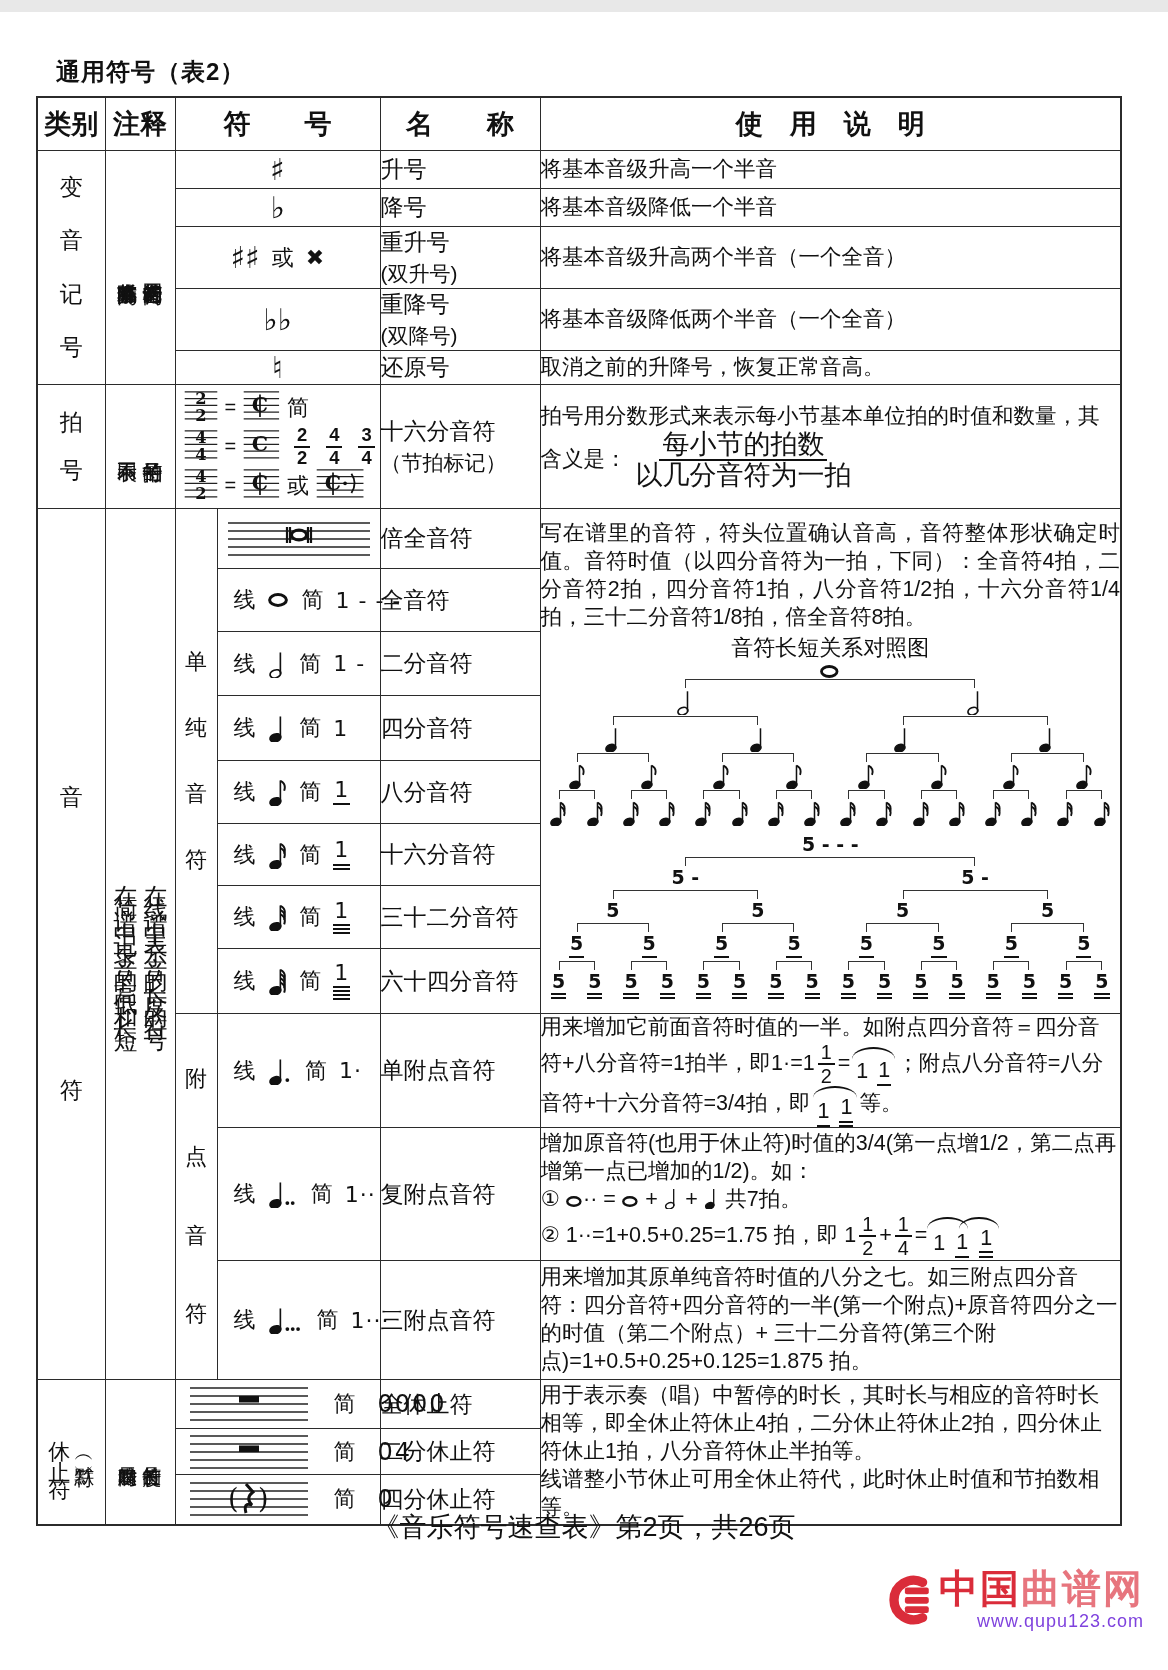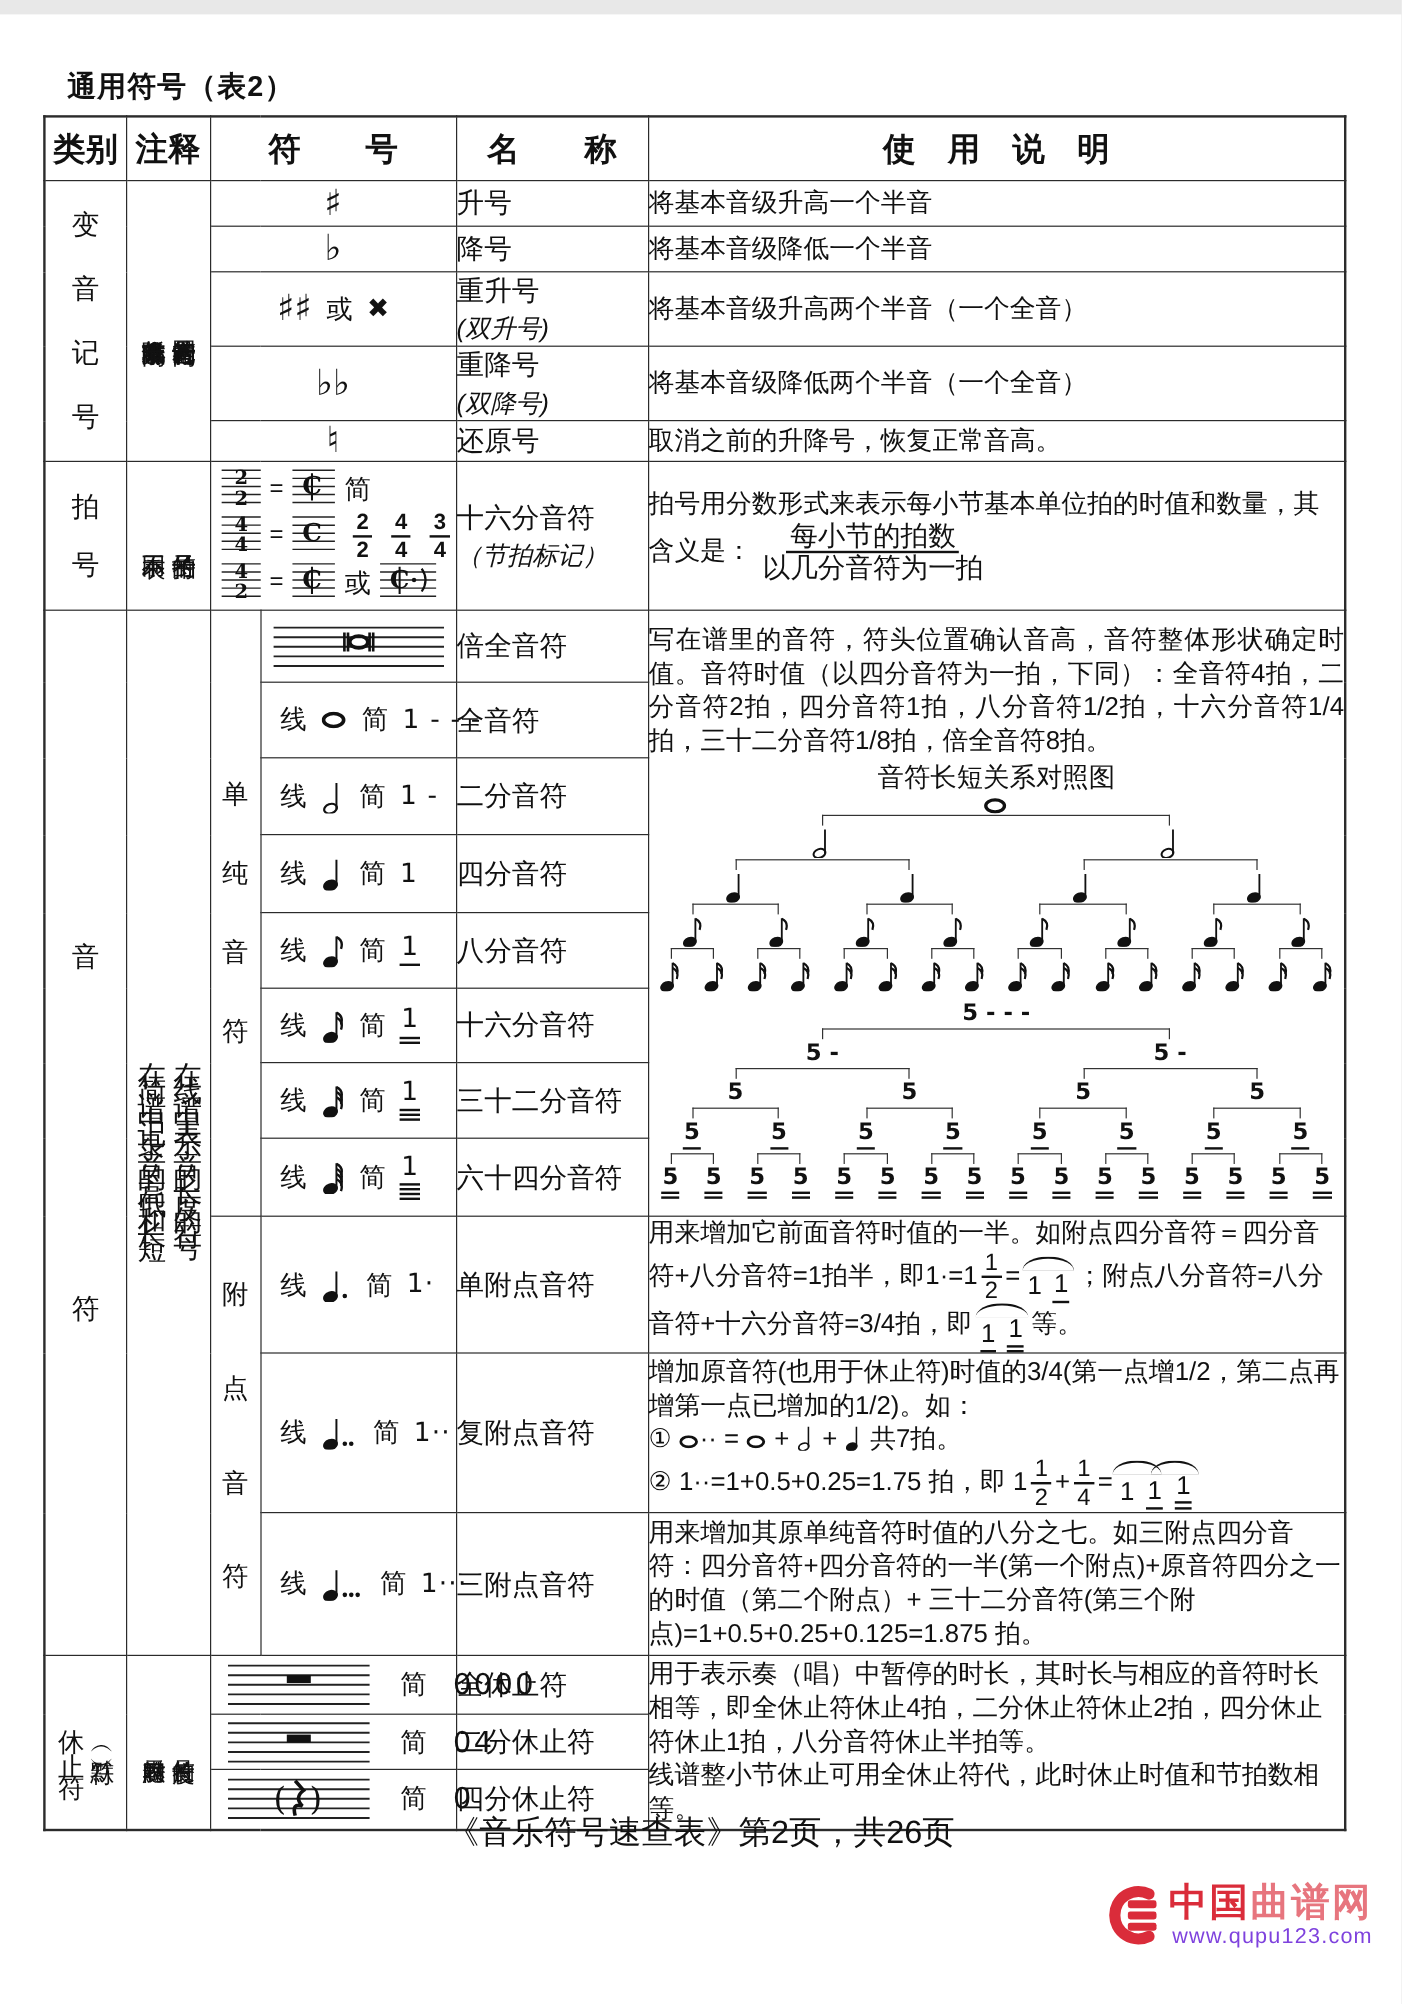--- a/index.html
+++ b/index.html
@@ -36,35 +36,35 @@
   .acc-glyph{font-family:"DejaVu Sans",sans-serif;font-size:30px;font-weight:700;line-height:1;}
   .dsx{font-size:22px;}
   .or-label{font-size:22px;}
   .lbl{font-size:22px;}
   .jpval{font-family:"DejaVu Sans","Liberation Sans",sans-serif;font-size:22px;font-weight:500;letter-spacing:1px;white-space:nowrap;}
   .restdigits{font-size:24px;letter-spacing:2px;font-family:"DejaVu Sans",sans-serif;}
   .note-ico svg, [data-staff] svg{display:block;}
 
   
   td.nm{text-align:left;font-size:23px;}
-  .nm-sub{font-size:21px;margin-top:2px;font-style:italic;}
+  .nm-sub{font-size:21px;margin-top:2px;}
   td.use{font-size:21.5px;line-height:1.3;padding:5px 10px;}
   td.use p{margin:0;}
   .jtext{text-align:justify;}
 
   
   .jpw{display:inline-flex;flex-direction:column;align-items:stretch;line-height:1;vertical-align:-3px;}
   .jpw-t{text-align:center;padding:0 1px;}
   .jpw-l{height:2px;background:#111;margin-top:2.2px;display:block;}
 
   
   .fr{display:inline-flex;flex-direction:column;align-items:center;vertical-align:middle;line-height:1.02;margin:0 3px;font-size:0.92em;}
   .fr .n{border-bottom:2px solid #111;padding:0 3px 1px;}
   .fr .d{padding-top:1px;}
-  .bigfr{font-size:23px;}
+  .bigfr{font-size:27px;}
 
   
   .tie{display:inline-flex;align-items:flex-end;gap:9px;position:relative;padding:11px 6px 0;vertical-align:-8px;}
   .tie::before{content:'';position:absolute;left:2px;right:2px;top:0;height:10px;
     border-top:2.4px solid #111;border-radius:50% 50% 0 0 / 100% 100% 0 0;}
   .tie2{display:inline-flex;align-items:flex-end;gap:10px;position:relative;padding:11px 6px 0;vertical-align:-8px;}
   .tie2::before,.tie2::after{content:'';position:absolute;top:0;height:10px;
     border-top:2.4px solid #111;border-radius:50% 50% 0 0 / 100% 100% 0 0;}
   .tie2::before{left:0;width:56%;}
   .tie2::after{right:0;width:56%;}
@@ -84,21 +84,21 @@
   #note-tree,#jianpu-tree{width:100%;}
   #jianpu-tree{margin-top:6px;}
 
   .use-notes{vertical-align:top;}
   .d2line{margin:0;}
 
   .footer{position:absolute;top:1497px;left:0;width:100%;text-align:center;font-size:27px;}
 
   .logo{position:absolute;right:24px;top:1556px;display:flex;align-items:center;gap:8px;opacity:0.88;}
   .logo-text{display:flex;flex-direction:column;align-items:flex-end;}
-  .logo-name{font-size:32px;font-weight:700;line-height:1.1;letter-spacing:2px;white-space:nowrap;}
+  .logo-name{font-size:39px;font-weight:700;line-height:1.1;letter-spacing:2px;white-space:nowrap;}
   .logo-name .b1{color:#d6101f;}
   .logo-name .b2{color:#e4636d;}
   .logo-url{font-size:18px;color:#6d28d9;letter-spacing:1px;}
 </style>
 </head>
 <body>
 
 <div class="page">
   <div class="doc-title">通用符号（表2）</div>
 

